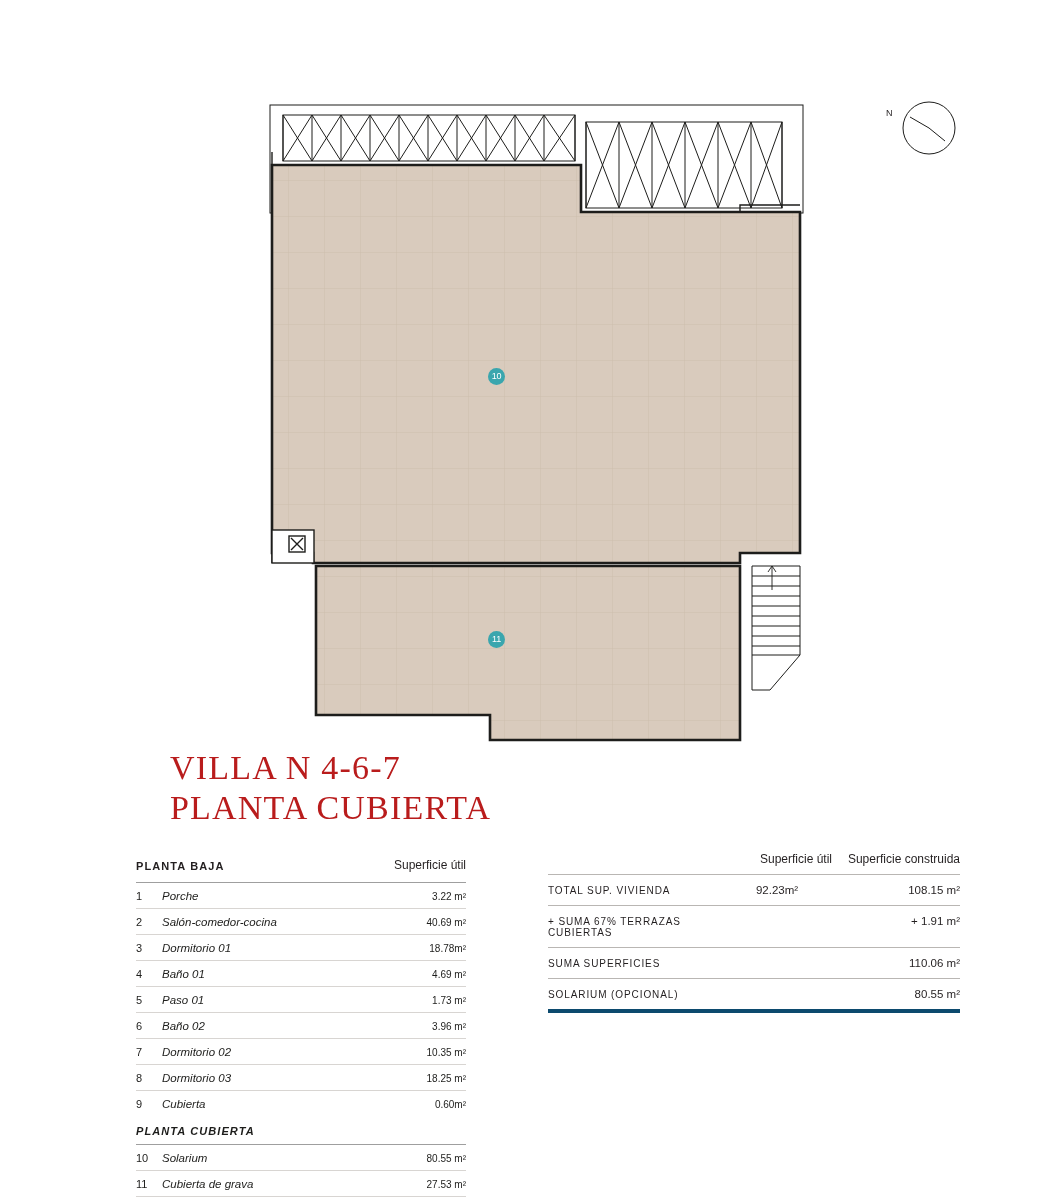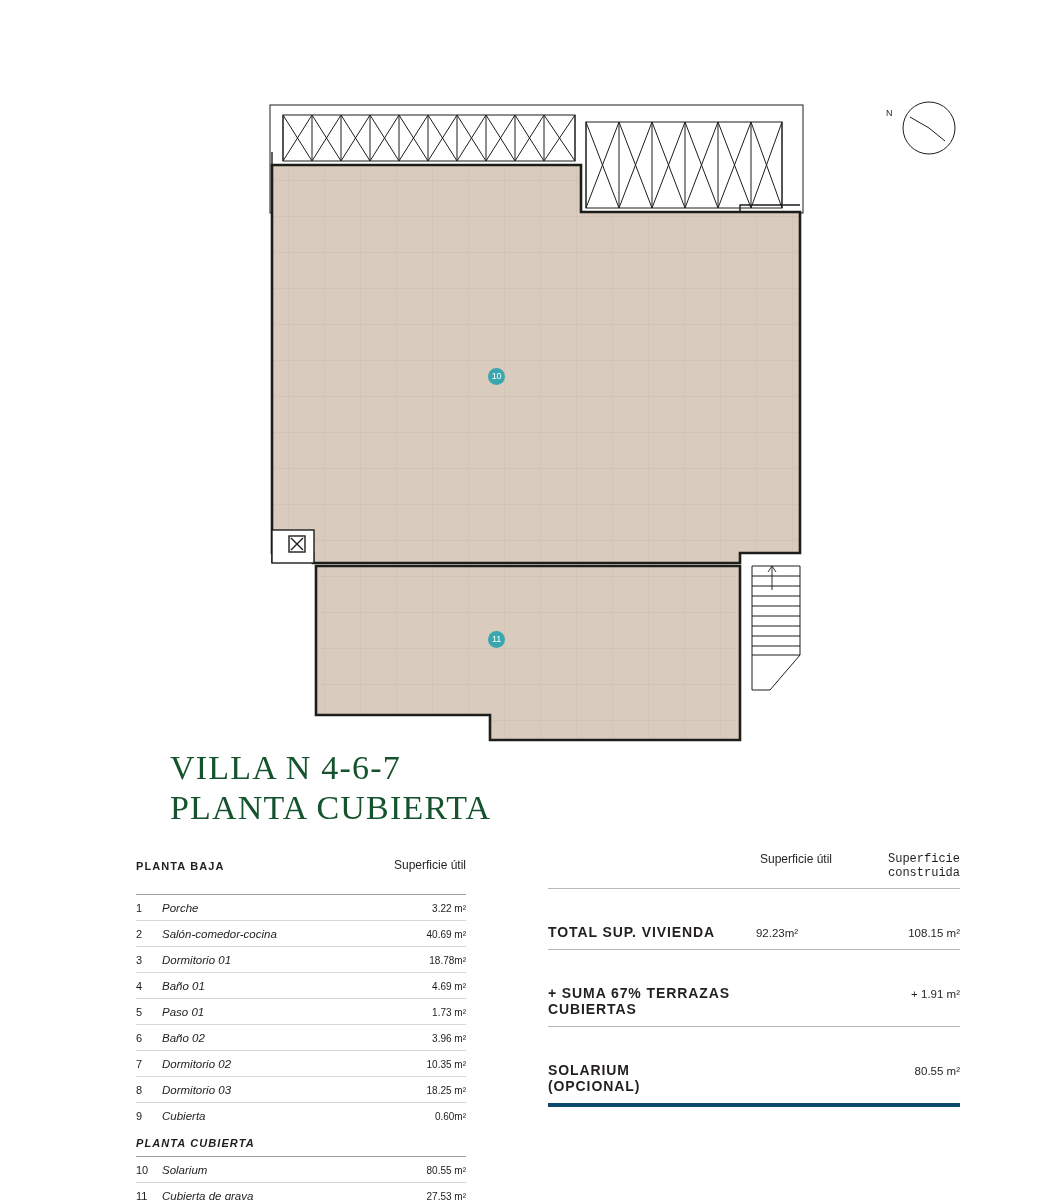--- a/index.html
+++ b/index.html
@@ -69,21 +69,21 @@
     position: absolute;
     left: 170px;
     top: 748px;
     width: 600px;
   }
   .title-line {
     font-family: "Liberation Serif", serif;
     font-size: 34px;
     letter-spacing: 1.2px;
     line-height: 40px;
-    color: #14532d;
+    color: #b91c1c;
   }
 
   
   .left-table {
     position: absolute;
     left: 136px;
     top: 858px;
     width: 330px;
     font-size: 11.5px;
   }
@@ -92,21 +92,21 @@
     left: 548px;
     top: 852px;
     width: 412px;
     font-size: 11.5px;
   }
 
   .sec-head {
     font-weight: bold;
     font-size: 11px;
     letter-spacing: 1.1px;
-    padding-bottom: 22px;
+    padding-bottom: 10px;
     border-bottom: 1px solid #9f9f9f;
     display: flex;
     justify-content: space-between;
     align-items: flex-end;
   }
   .sec-head .hdr-right {
     font-weight: normal;
     letter-spacing: 0;
     font-size: 12px;
   }
@@ -146,37 +146,37 @@
 
   
   .r-head {
     display: flex;
     justify-content: flex-end;
     gap: 0;
     font-size: 12px;
     padding-bottom: 8px;
   }
   .r-head .c2 { width: 110px; text-align: right; }
-  .r-head .c3 { width: 128px; text-align: right; font-family: Liberation Mono, monospace; }
+  .r-head .c3 { width: 128px; text-align: right; }
   .r-row {
     display: flex;
     align-items: baseline;
     border-top: 1px solid #b9b6b3;
     padding: 9px 0 9px 0;
     font-size: 11.5px;
   }
   .r-row:last-child { border-bottom: 4px solid #0c4a6e; }
   .r-row .c1 {
     flex: 1 1 auto;
-    font-weight: bold;
-    font-size: 14px;
+    font-weight: normal;
+    font-size: 10px;
     letter-spacing: .9px;
   }
   .r-row .c2 { width: 110px; text-align: center; }
-  .r-row .c3 { width: 128px; text-align: right; margin-top: 29px; }
+  .r-row .c3 { width: 128px; text-align: right; }
 </style>
 </head>
 <body>
 
 <div class="plan-area">
 
   <svg class="plan-svg" width="1061" height="760" viewBox="0 0 1061 760">
     <defs>
       <pattern id="tilegrid" width="36" height="36" patternUnits="userSpaceOnUse">
         <rect width="36" height="36" fill="#d9cbbd"></rect>
@@ -382,17 +382,22 @@
     <span class="c1">TOTAL SUP. VIVIENDA</span>
     <span class="c2">92.23m²</span>
     <span class="c3">108.15 m²</span>
   </div>
   <div class="r-row">
     <span class="c1">+ SUMA 67% TERRAZAS CUBIERTAS</span>
     <span class="c2"></span>
     <span class="c3">+ 1.91 m²</span>
   </div>
   <div class="r-row">
+    <span class="c1"> SUMA SUPERFICIES</span>
+    <span class="c2"></span>
+    <span class="c3">110.06 m²</span>
+  </div>
+  <div class="r-row">
     <span class="c1">SOLARIUM (OPCIONAL)</span>
     <span class="c2"></span>
     <span class="c3">80.55 m²</span>
   </div>
 </div>
 
 </body></html>

